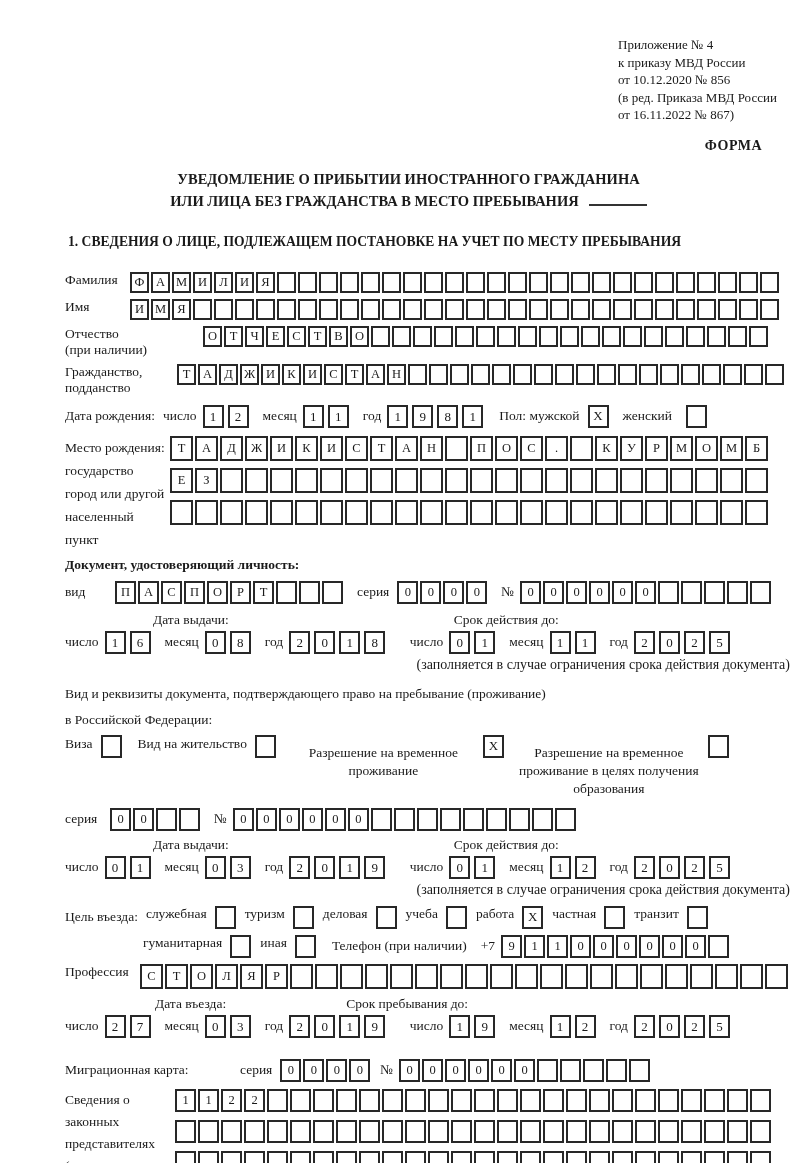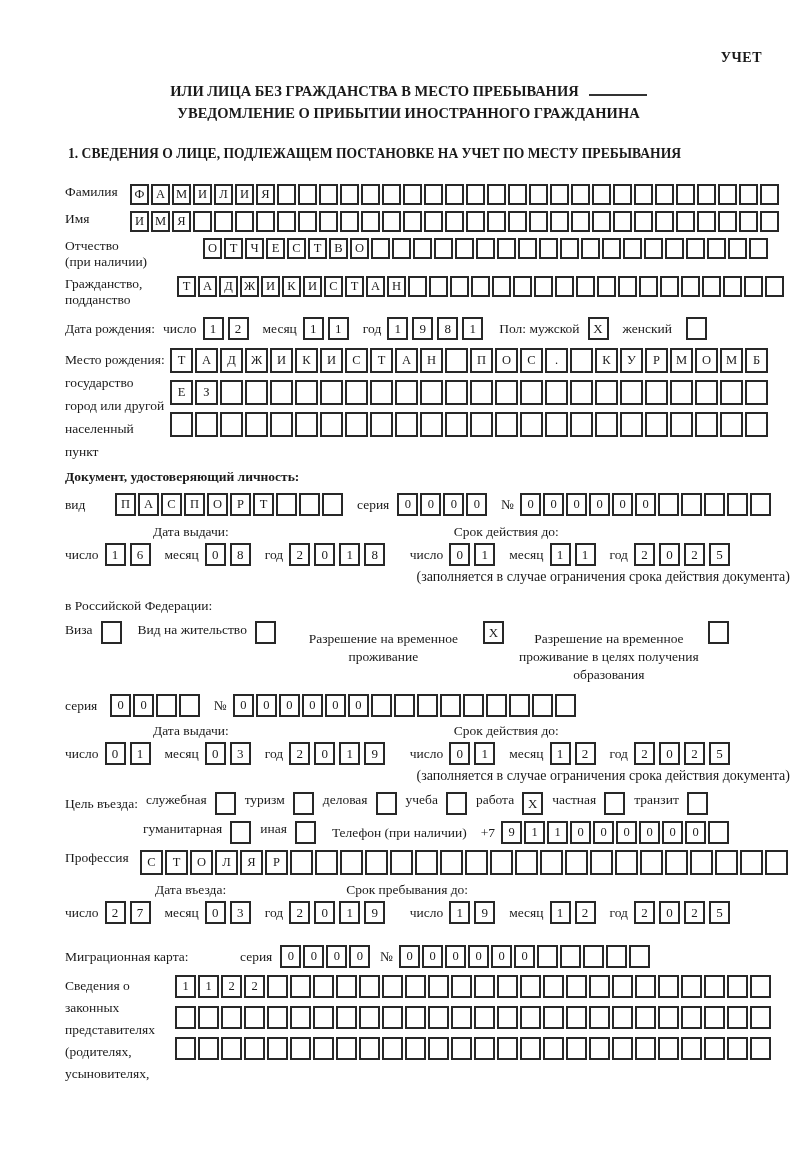--- a/index.html
+++ b/index.html
@@ -58,28 +58,35 @@
   .dg2{margin-left:auto;margin-right:58px;}
   .note-right{text-align:right;font-size:14px;margin:0 2px 8px 0;}
   .intro{line-height:26px;margin-bottom:2px;}
   .repcol{display:flex;flex-direction:column;gap:8px;}
 </style>
 </head>
 <body>
 
 <div>
 
-
-  <div class="forma">УЧЕТ</div>
+  <div class="ref">
+    <div>Приложение № 4</div>
+    <div>к приказу МВД России</div>
+    <div>от 10.12.2020 № 856</div>
+    <div>(в ред. Приказа МВД России</div>
+    <div>от 16.11.2022 № 867)</div>
+  </div>
+
+  <div class="forma">ФОРМА</div>
 
   <div class="title">
+    <div>УВЕДОМЛЕНИЕ О ПРИБЫТИИ ИНОСТРАННОГО ГРАЖДАНИНА</div>
     <div>
       <span>ИЛИ ЛИЦА БЕЗ ГРАЖДАНСТВА В МЕСТО ПРЕБЫВАНИЯ</span><span class="blank-line"></span>
     </div>
-    <div>УВЕДОМЛЕНИЕ О ПРИБЫТИИ ИНОСТРАННОГО ГРАЖДАНИНА</div>
   </div>
 
   <div class="sec1">1. СВЕДЕНИЯ О ЛИЦЕ, ПОДЛЕЖАЩЕМ ПОСТАНОВКЕ НА УЧЕТ ПО МЕСТУ ПРЕБЫВАНИЯ</div>
 
   <div class="form-body">
 
     <div class="row">
       <span class="flabel w65">Фамилия</span>
       <span class="cells">
           <span class="cell">Ф</span>
@@ -404,20 +411,21 @@
           <span class="dlab">год</span>
           <span class="dcell">2</span>
           <span class="dcell">0</span>
           <span class="dcell">2</span>
           <span class="dcell">5</span>
         </span>
     </div>
     <div class="note-right">(заполняется в случае ограничения срока действия документа)</div>
 
     <div class="intro">
+      <div>Вид и реквизиты документа, подтверждающего право на пребывание (проживание)</div>
       <div>в Российской Федерации:</div>
     </div>
 
     <div class="row opts" style="margin-bottom:10px;">
       <span class="cb-label">Виза</span>
       <span class="checkbox"></span>
       <span class="cb-label ml16">Вид на жительство</span>
       <span class="checkbox"></span>
       <span class="cb-label ml16 optc w180c">Разрешение на временное проживание</span>
       <span class="checkbox">X</span>

